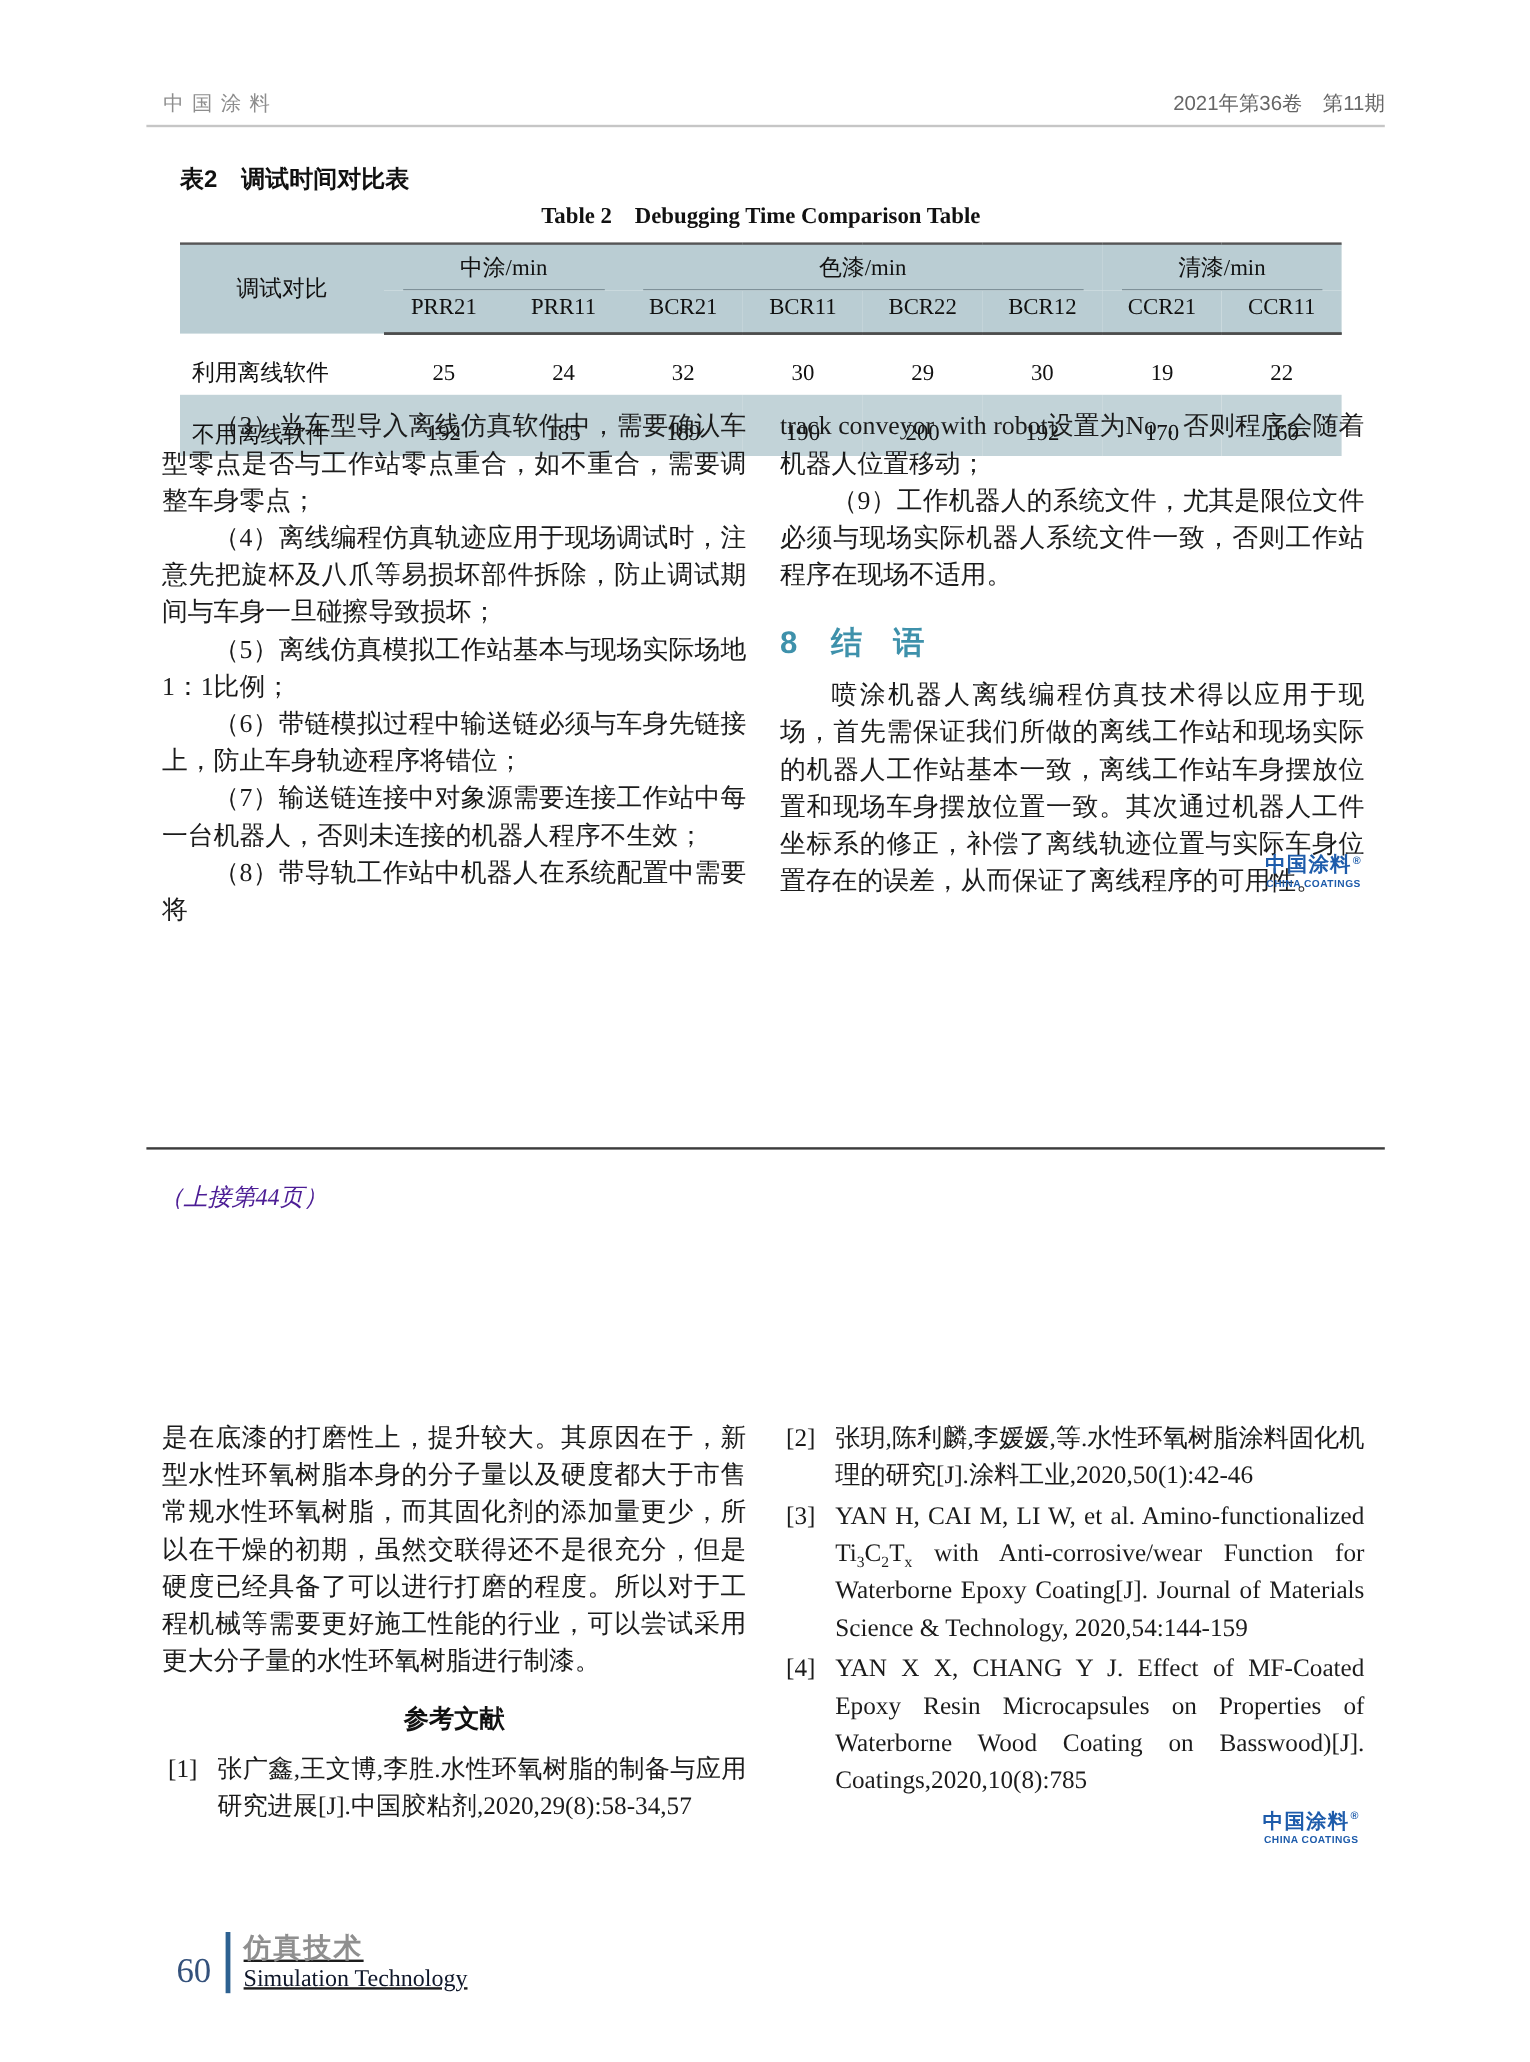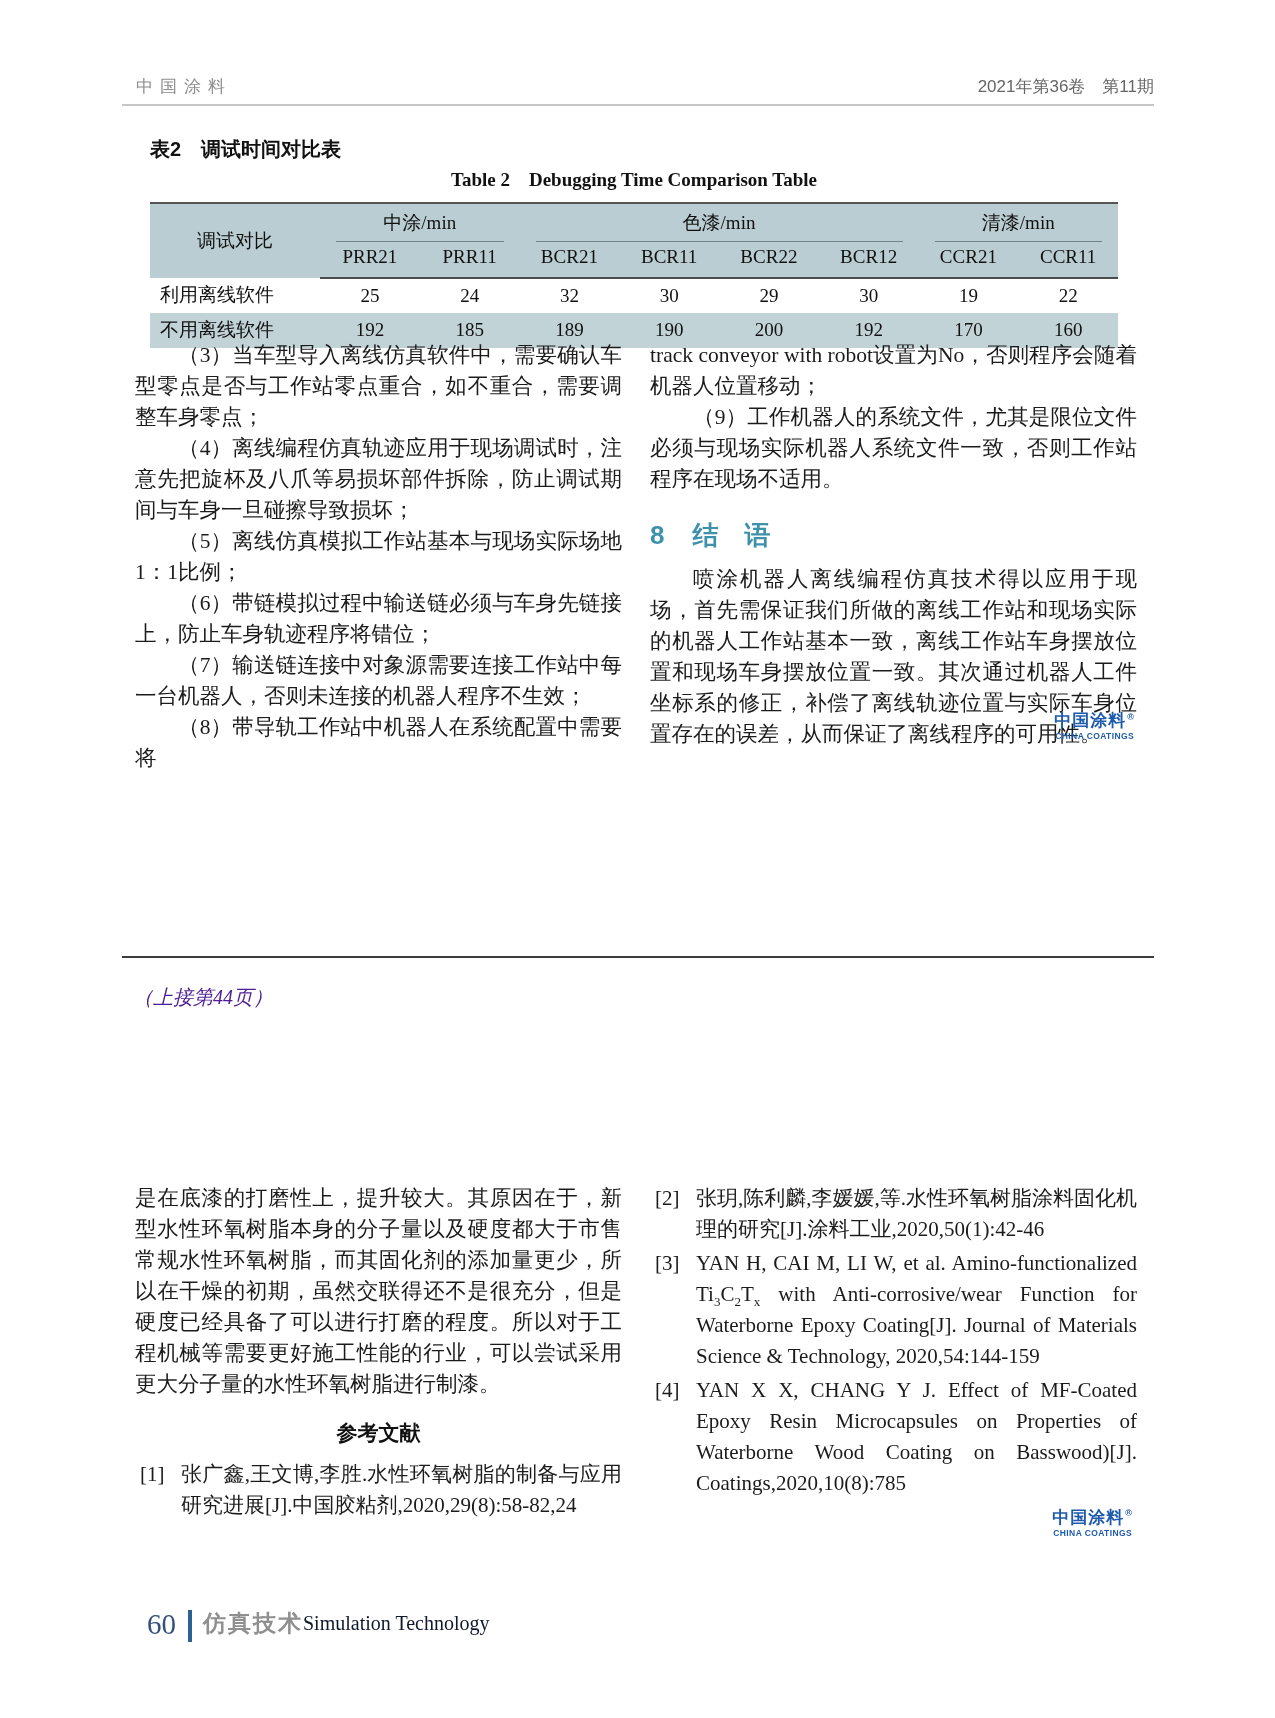--- a/index.html
+++ b/index.html
@@ -36,21 +36,21 @@
   }
   table.cmp col.c0{ width:170px; }
   thead th{ background:#bacdd3; font-weight:normal; padding:0; }
   thead tr.grow th{ border-top:2px solid #565656; }
   .grp-in{
     margin:0 16px; padding:6px 0 5px;
     border-bottom:1.5px solid #70838a; text-align:center;
   }
   th.corner{ vertical-align:middle; text-align:center; }
   thead tr.srow th{ padding:4px 0 9px; border-bottom:2px solid #4c4c4c; text-align:center; }
-  tbody td{ text-align:center; padding:4px 0 5px; }
+  tbody td{ text-align:center; padding:20px 0 5px; }
   tbody tr.r1 td{ background:#c2d3d8; }
   td.rowlabel{ text-align:left; padding-left:10px; }
   
   .col{
     position:absolute; width:487px; font-size:21.5px; line-height:31px;
     text-align:justify; color:#1b1b1b;
   }
   .col p{ margin:0; }
   .ind{ text-indent:2em; }
   .top-left{ left:135px; top:340px; }
@@ -85,21 +85,21 @@
     font-weight:bold; font-size:21px; margin:17px 0 11px; color:#111;
   }
   .ref{ position:relative; padding-left:46px; margin-bottom:3px; font-size:21px; }
   .ref .lbl{ position:absolute; left:5px; }
   .ref sub{ font-size:13px; line-height:0; }
   
   .footer{ position:absolute; left:147px; top:1610px; display:flex; align-items:stretch; }
   .page-num{ align-self:flex-end; font-size:29px; color:#34517b;
     line-height:1; margin-right:12px; padding-bottom:3px; }
   .f-bar{ width:4px; background:#2d6191; margin-right:11px; }
-  .f-col{ display:flex; flex-direction:row; justify-content:center; }
+  .f-col{ display:flex; flex-direction:column; justify-content:center;text-decoration:underline; }
   .f-col-zh{ font-family:"Liberation Sans","DejaVu Sans",sans-serif; font-weight:bold;
     font-size:23px; color:#8f8f8f; letter-spacing:2px; line-height:1.15; }
   .f-col-en{ font-size:20px; color:#0f172a; margin-top:2px; }
 </style>
 </head>
 <body>
 
 <div class="page">
 
   <div class="hdr">
@@ -198,21 +198,21 @@
     </div>
   </div>
 
   <div class="divider"></div>
   <div class="continued-note">（上接第44页）</div>
 
   <div class="col low-left">
     <p>是在底漆的打磨性上，提升较大。其原因在于，新型水性环氧树脂本身的分子量以及硬度都大于市售常规水性环氧树脂，而其固化剂的添加量更少，所以在干燥的初期，虽然交联得还不是很充分，但是硬度已经具备了可以进行打磨的程度。所以对于工程机械等需要更好施工性能的行业，可以尝试采用更大分子量的水性环氧树脂进行制漆。</p>
     <div class="refs-heading">参考文献</div>
     <div class="ref">
-      <span class="lbl">[1]</span><span>张广鑫,王文博,李胜.水性环氧树脂的制备与应用研究进展[J].中国胶粘剂,2020,29(8):58-82,24</span>
+      <span class="lbl">[1]</span><span>张广鑫,王文博,李胜.水性环氧树脂的制备与应用研究进展[J].中国胶粘剂,2020,29(8):58-34,57</span>
     </div>
   </div>
 
   <div class="col low-right">
     <div class="ref">
       <span class="lbl">[2]</span><span>张玥,陈利麟,李媛媛,等.水性环氧树脂涂料固化机理的研究[J].涂料工业,2020,50(1):42-46</span>
     </div>
     <div class="ref">
       <span class="lbl">[3]</span><span><span>YAN H, CAI M, LI W, et al. Amino-functionalized Ti</span><sub>3</sub><span>C</span><sub>2</sub><span>T</span><sub>x</sub><span> with Anti-corrosive/wear Function for Waterborne Epoxy Coating[J]. Journal of Materials Science &amp; Technology, 2020,54:144-159</span></span>
     </div>

